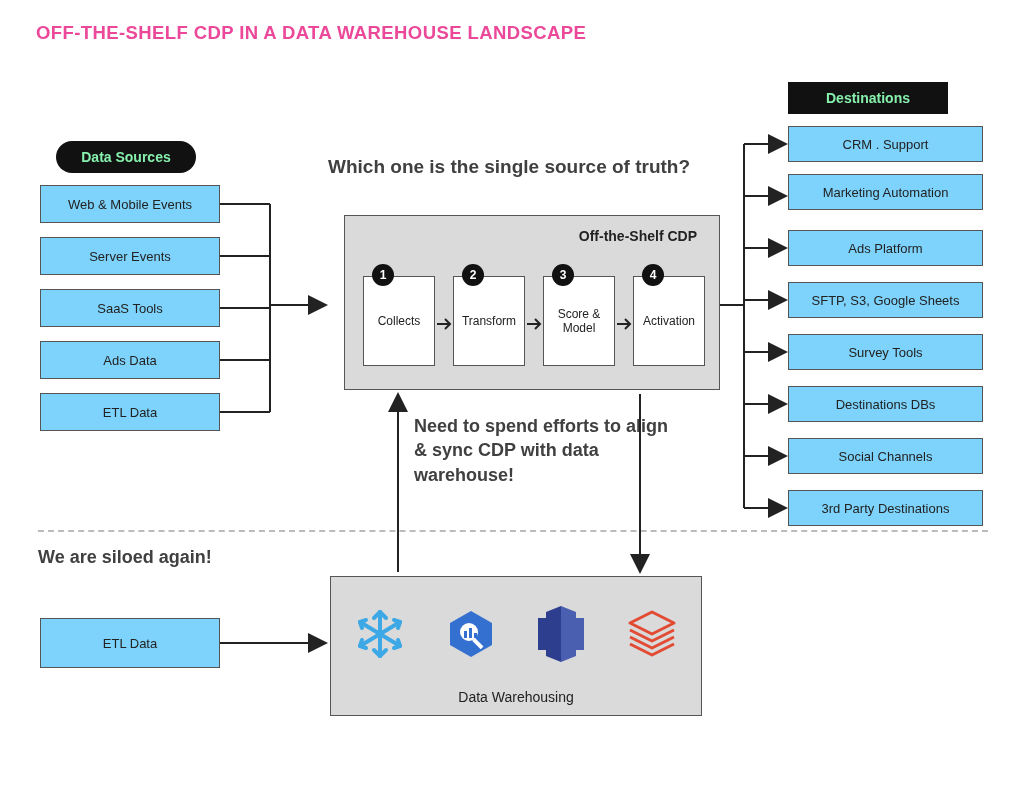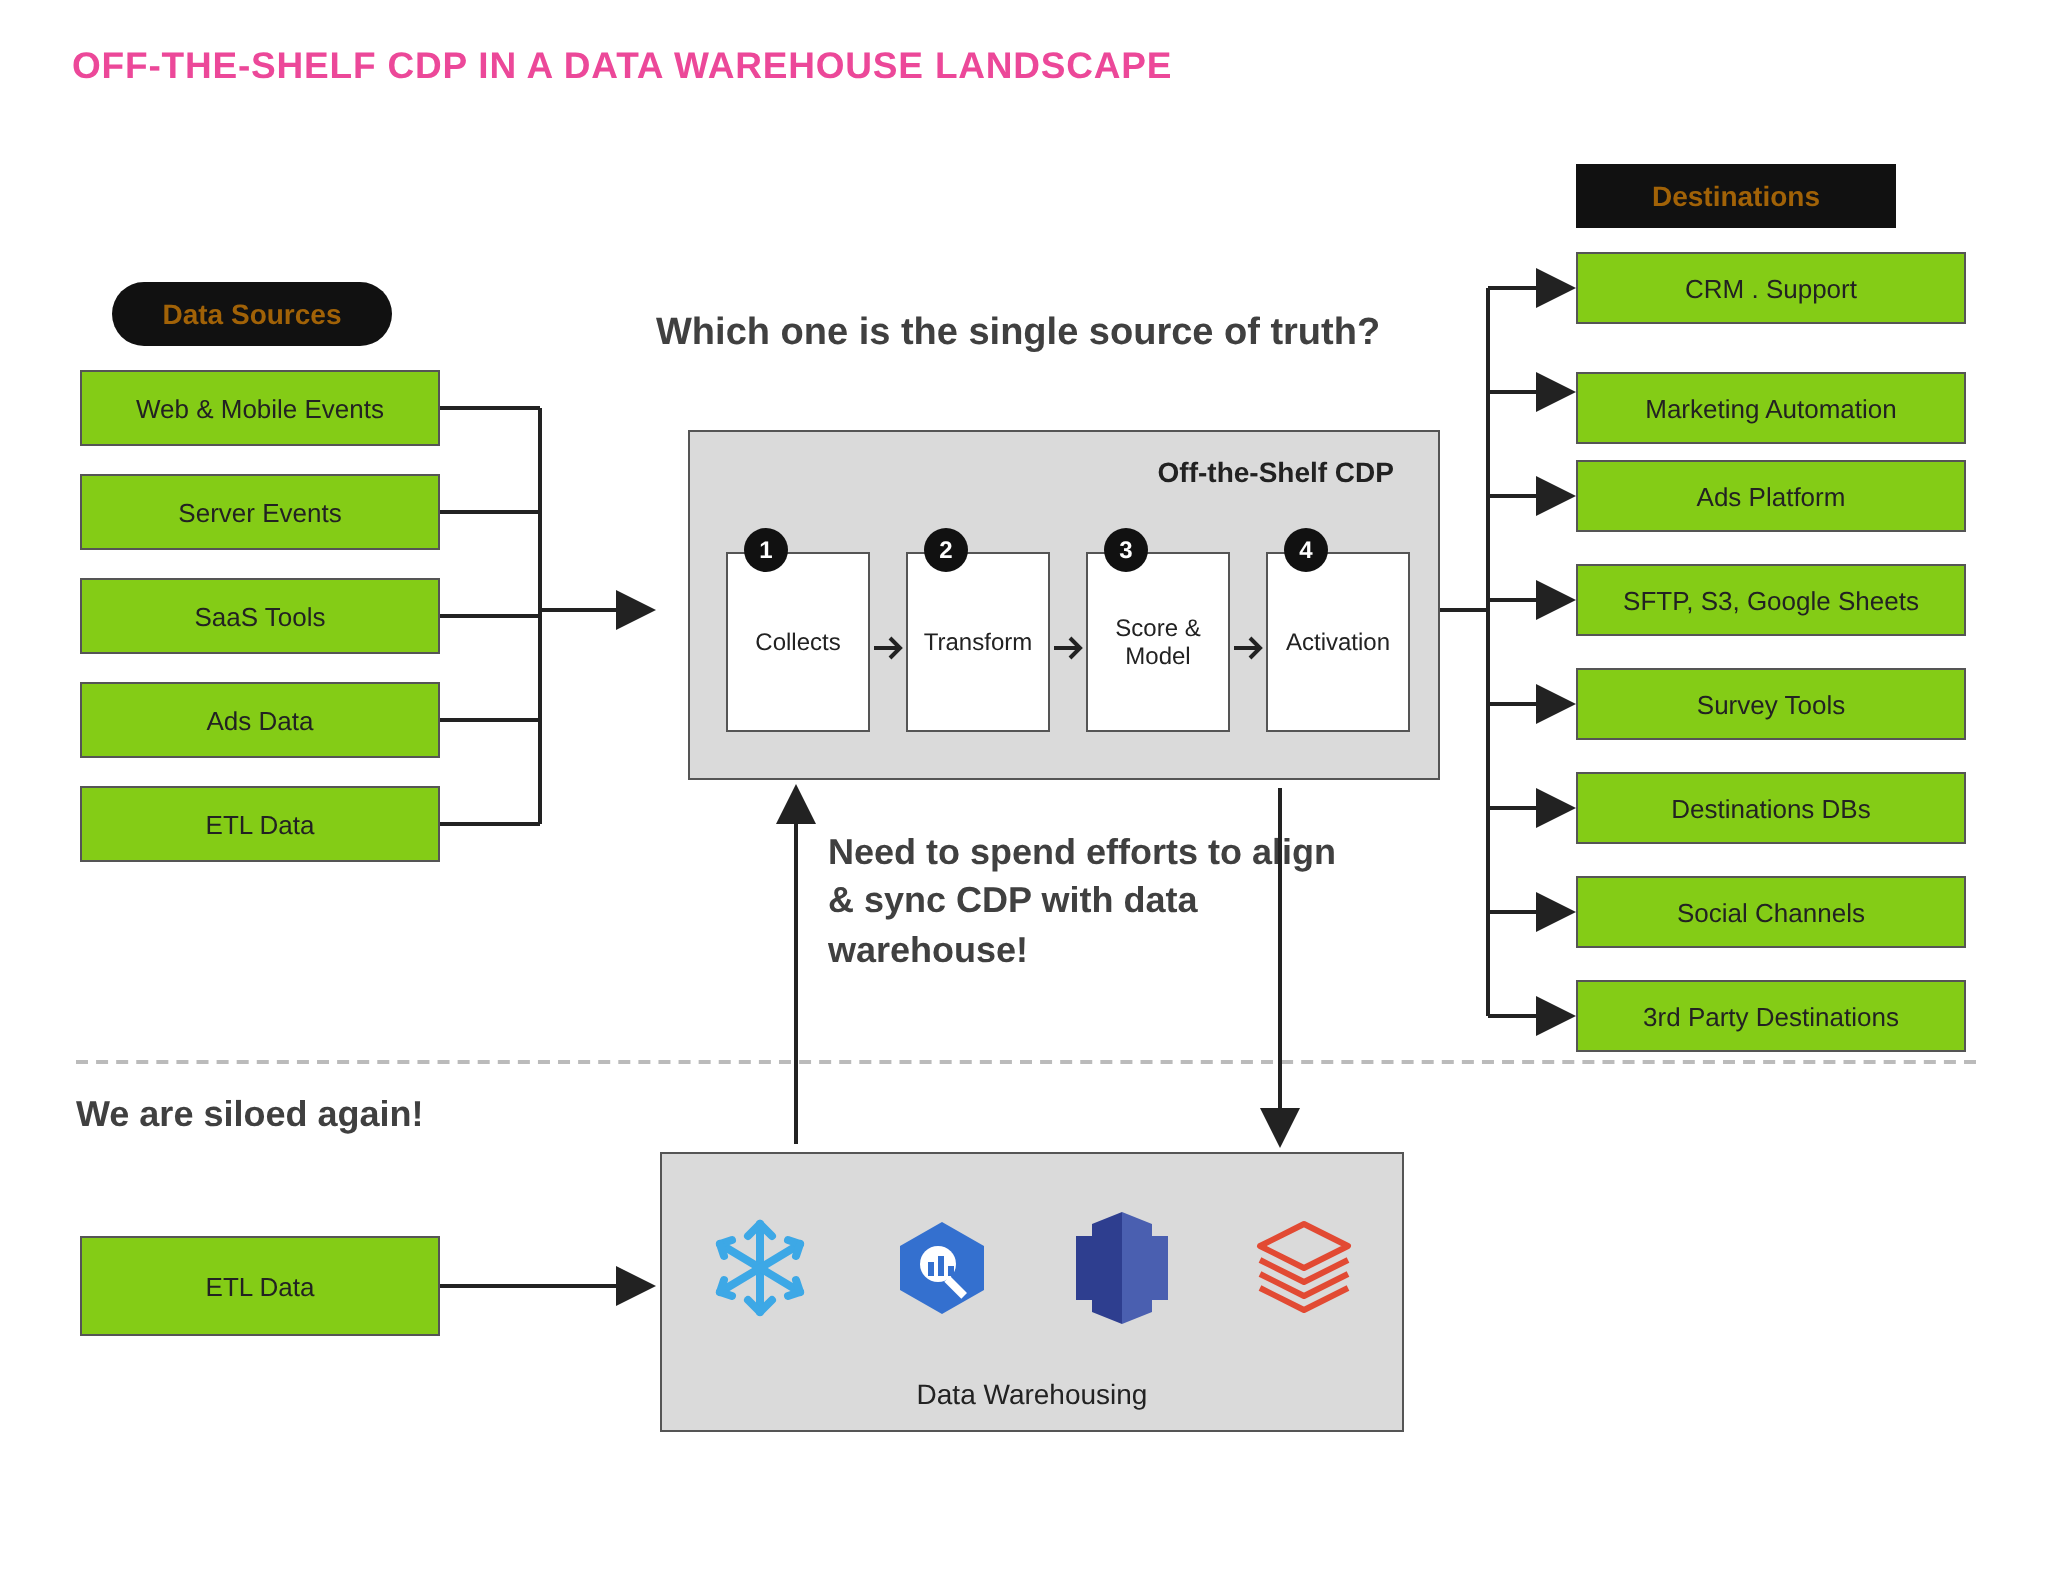--- a/index.html
+++ b/index.html
@@ -14,48 +14,48 @@
   .title {
     position: absolute;
     left: 36px; top: 22px;
     font-weight: 700;
     font-size: 18.5px;
     letter-spacing: .4px;
     color: #ec4899;
   }
   .section-label {
     background: #111;
-    color: #a16207;
+    color: #86efac;
     font-weight: 600;
     font-size: 14px;
     padding: 8px 14px;
     text-align: center;
   }
   .sources-label { position:absolute; left:56px; top:141px; width:140px;border-radius:16px; }
   .destinations-label { position:absolute; left:788px; top:82px; width:160px; }
   .box {
     position: absolute;
-    background: #84cc16;
+    background: #7dd3fc;
     border: 1.5px solid #555;
     font-size: 13px;
     display:flex; align-items:center; justify-content:center;
     text-align:center;
     padding: 0 6px;
   }
   
   .src  { left:40px; width:180px; height:38px; }
   .src1 { top:185px; }
   .src2 { top:237px; }
   .src3 { top:289px; }
   .src4 { top:341px; }
   .src5 { top:393px; }
   
   .dst  { left:788px; width:195px; height:36px; }
   .d1 { top:126px; }
-  .d2 { top:186px; }
+  .d2 { top:174px; }
   .d3 { top:230px; }
   .d4 { top:282px; }
   .d5 { top:334px; }
   .d6 { top:386px; }
   .d7 { top:438px; }
   .d8 { top:490px; }
   
   .cdp {
     position:absolute; left:344px; top:215px; width:376px; height:175px;
     background:#dadada; border:1.5px solid #555;

